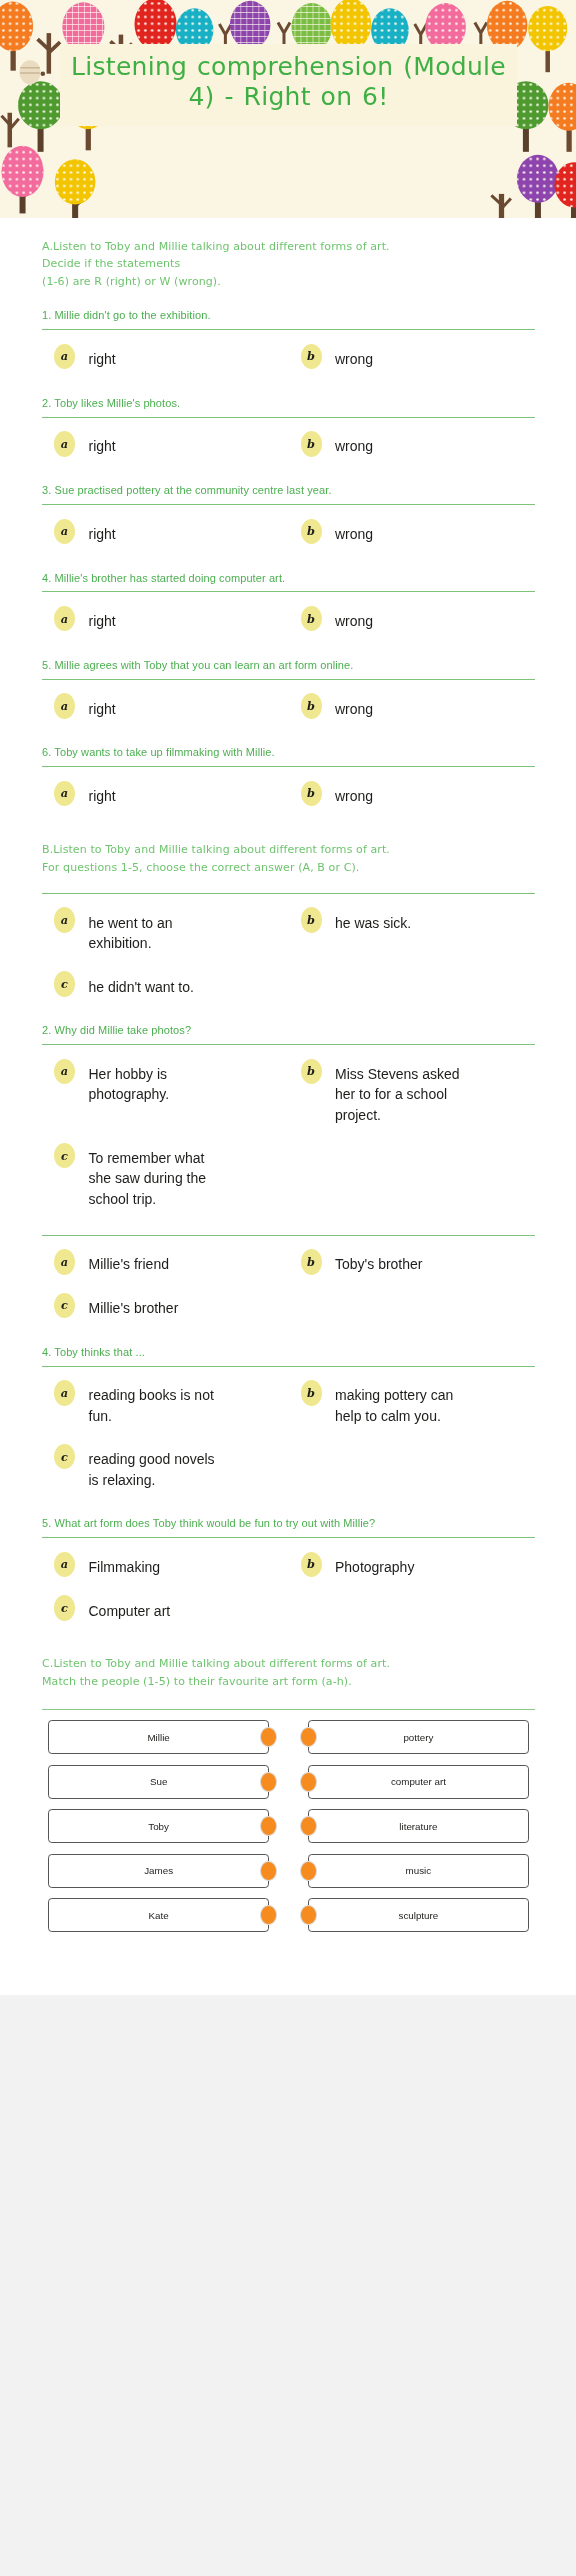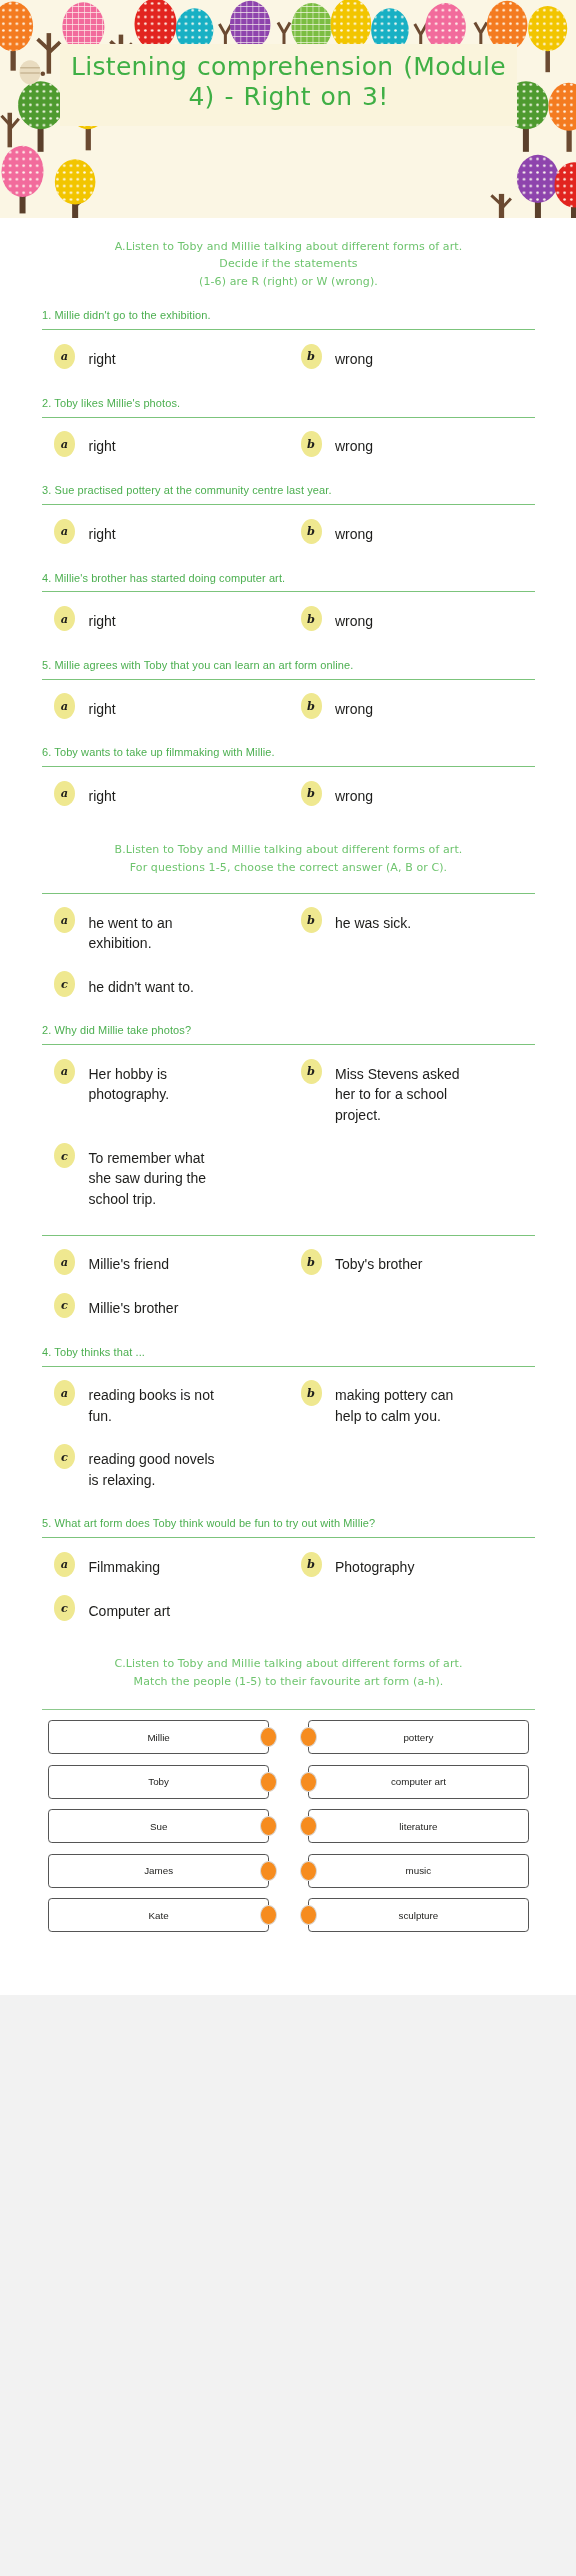--- a/index.html
+++ b/index.html
@@ -43,21 +43,20 @@
   .content { padding:0 42px 6px; background:#fff; }
 
   .instructions {
     color:#6ec46e;
     font-family:"DejaVu Sans", sans-serif;
     font-size:11px;
     line-height:1.62;
     margin:19.5px 0 6px;
     white-space:pre-line;
     letter-spacing:0.1px;
-    text-align:center;
   }
   .instructions.tight { margin-top:25.5px; }
 
   .qblock { margin-top:16.5px; }
   .qtext {
     color:#4caf50;
     font-family:Liberation Sans, sans-serif;
     font-size:11px;
     line-height:1.5;
     padding-bottom:5.3px;
@@ -281,21 +280,21 @@
           <g>
             <ellipse cx="40" cy="96" rx="14" ry="16" fill="#e9dcc0"></ellipse>
             <path d="M27 90 H53 M27 97 H53" stroke="#c9b795" stroke-width="2"></path>
             <circle cx="57" cy="98" r="3" fill="#6b4a31"></circle>
           </g>
         </g>
       </svg>
     </div>
 
     <div class="title-card">
-      <div class="title">Listening comprehension (Module 4) - Right on 3!</div>
+      <div class="title">Listening comprehension (Module 4) - Right on 6!</div>
     </div>
   </div>
 
   <div class="content">
 
     <div>
       <div class="instructions">A.Listen to Toby and Millie talking about different forms of art.
 Decide if the statements
 (1-6) are R (right) or W (wrong).</div>
 
@@ -493,25 +492,25 @@
 Match the people (1-5) to their favourite art form (a-h).</div>
       <div class="match-rule"></div>
 
       <div class="match">
         <div class="match-col">
           <div class="match-row">
             <span class="mlabel">Millie</span>
             <span class="dot right-side"></span>
           </div>
           <div class="match-row">
+            <span class="mlabel">Sue</span>
+            <span class="dot right-side"></span>
+          </div>
+          <div class="match-row">
             <span class="mlabel">Toby</span>
-            <span class="dot right-side"></span>
-          </div>
-          <div class="match-row">
-            <span class="mlabel">Sue</span>
             <span class="dot right-side"></span>
           </div>
           <div class="match-row">
             <span class="mlabel">James</span>
             <span class="dot right-side"></span>
           </div>
           <div class="match-row">
             <span class="mlabel">Kate</span>
             <span class="dot right-side"></span>
           </div>

